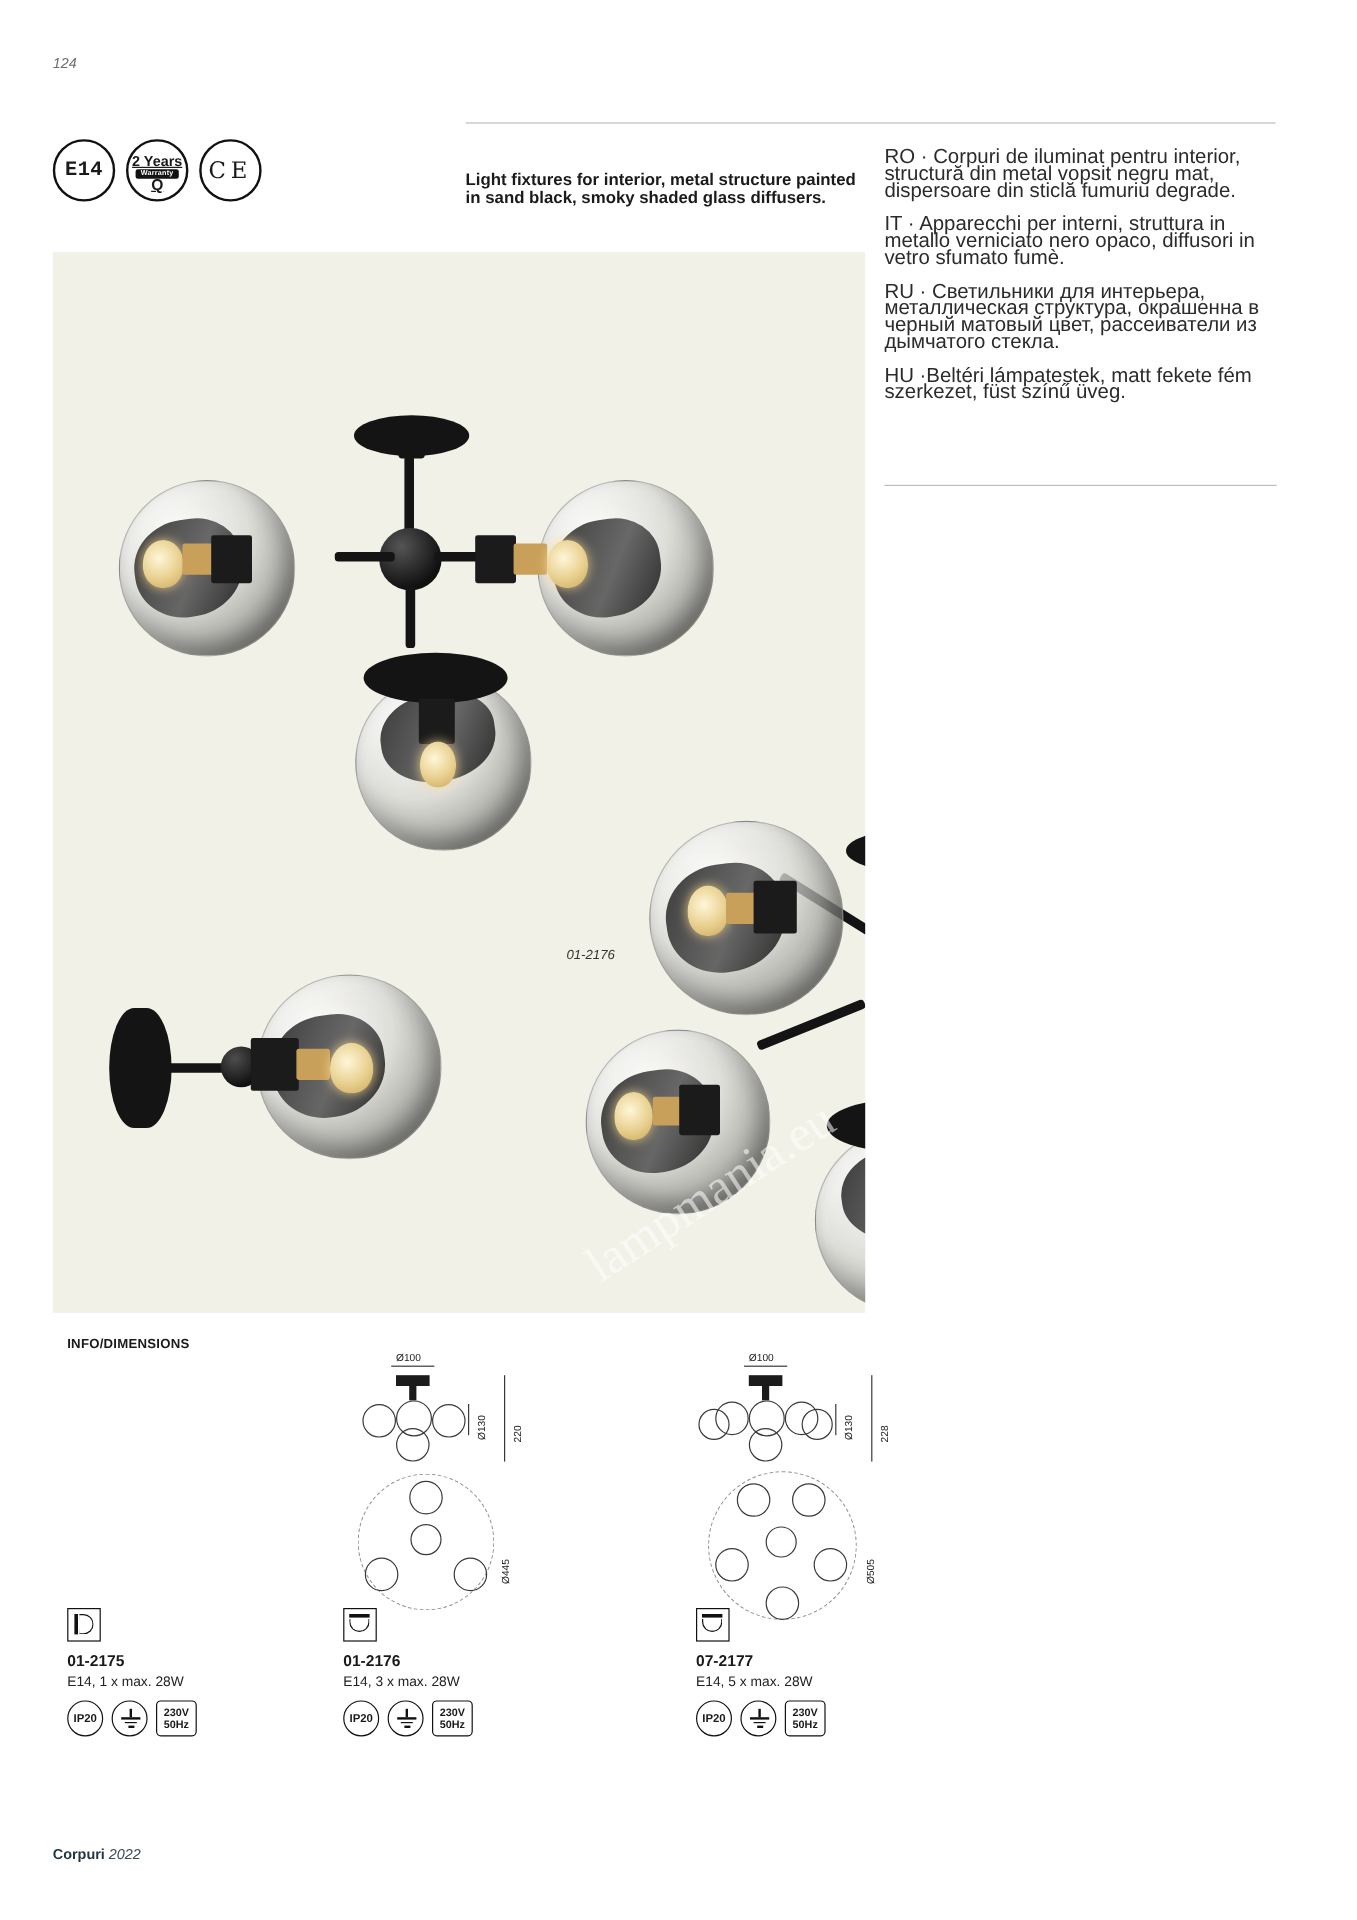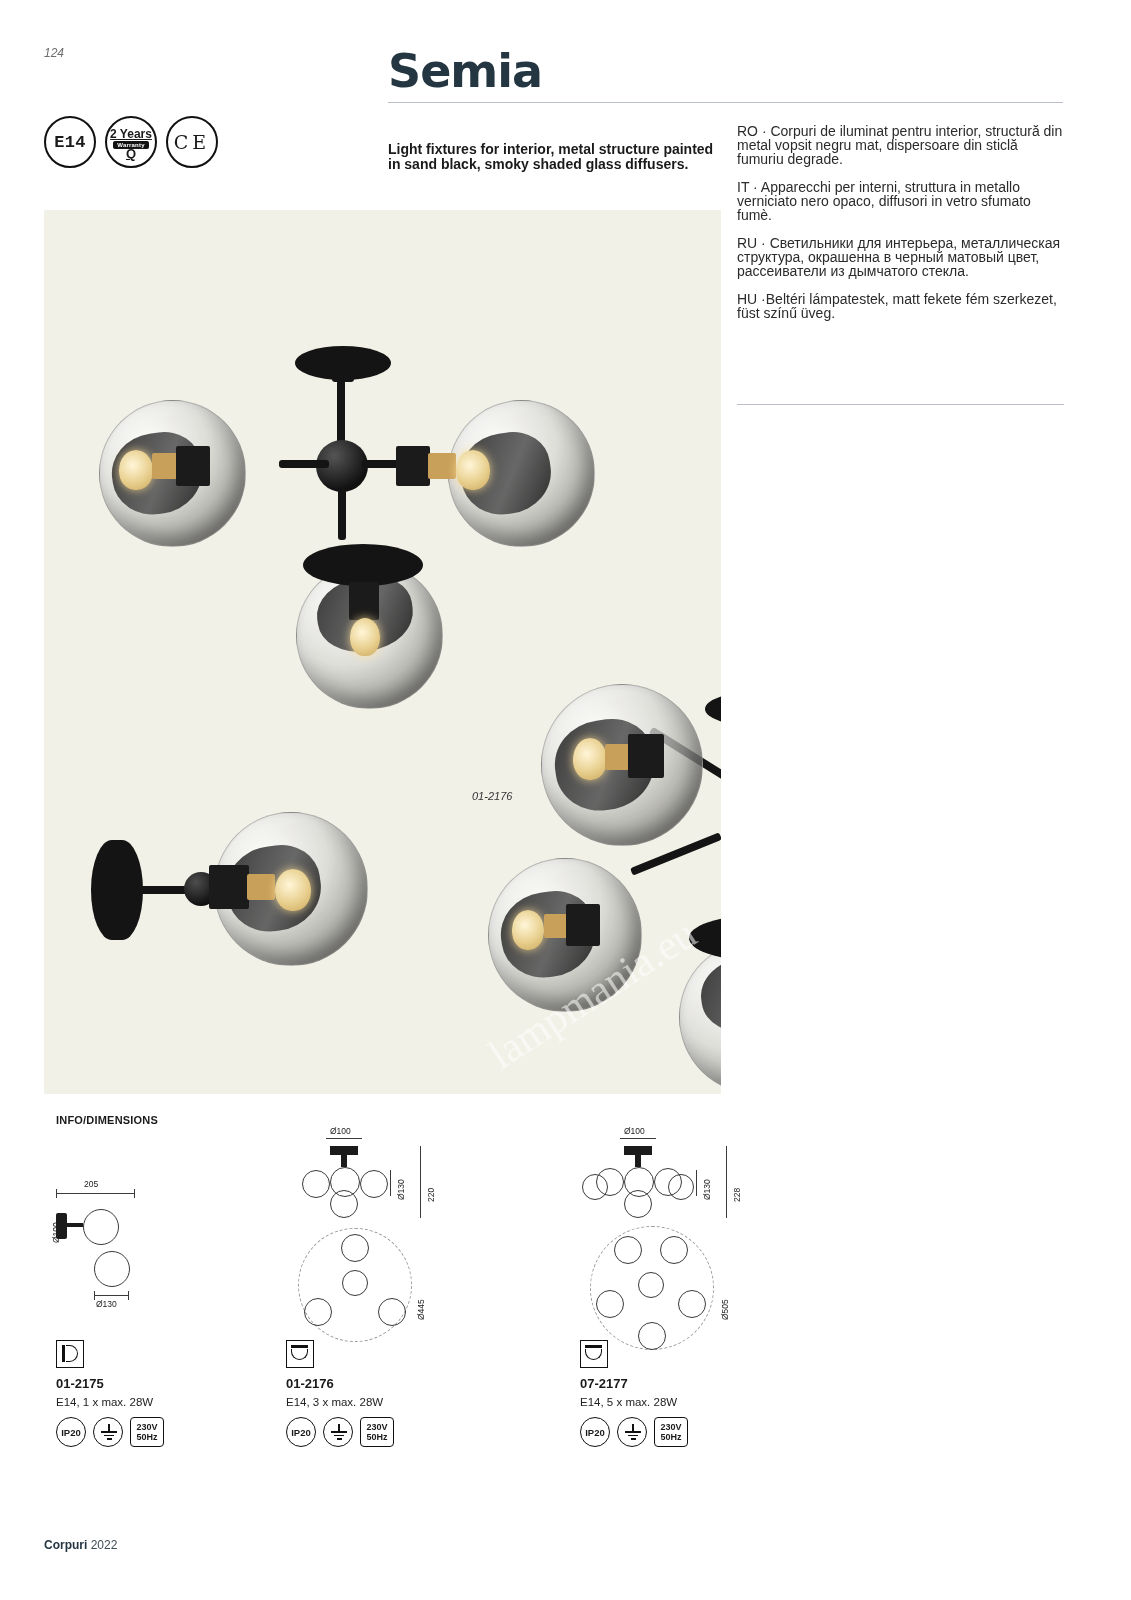--- a/index.html
+++ b/index.html
@@ -47,21 +47,21 @@
   .badge .yr3{font-size:13px;font-weight:bold;line-height:8px;margin-top:1px;}
   .badge .ce{font-size:19px;font-weight:500;letter-spacing:4px;font-family:"DejaVu Serif",serif;}
 
   
   .intro{
     position:absolute;left:388px;top:142px;width:330px;
     font-size:14px;font-weight:bold;line-height:15px;
   }
   .langs{
     position:absolute;left:737px;top:124px;width:327px;
-    font-size:14px;line-height:14px;color:#2b2b2b;
+    font-size:17px;line-height:14px;color:#2b2b2b;
   }
   .langs p{margin:0 0 14px 0;}
   .langs-rule{
     position:absolute;left:737px;top:404px;width:327px;height:1px;background:#b9bfc4;
   }
 
   
   .photo{
     position:absolute;left:44px;top:210px;width:677px;height:884px;
     background:#f2f1e7;overflow:hidden;
@@ -132,29 +132,28 @@
   .earth .stem{position:absolute;left:14px;top:7px;width:1.6px;height:7px;background:#111;}
   .earth .b1{position:absolute;left:7px;top:14px;width:16px;height:1.6px;background:#111;}
   .earth .b2{position:absolute;left:10px;top:17.5px;width:10px;height:1.6px;background:#111;}
   .earth .b3{position:absolute;left:12.5px;top:21px;width:5px;height:1.6px;background:#111;}
 
   
   .footer{
     position:absolute;left:44px;top:1538px;font-size:12px;color:#243642;
   }
   .footer b{font-weight:bold;}
-  .footer span{font-weight:normal;color:#3d4b55;}
+  .footer span{font-weight:normal;color:#3d4b55;font-style:italic;}
 </style>
 </head>
 <body>
 
 <div class="page">
 
   <div class="page-num">124</div>
-  <div class="title">Semia</div>
   <div class="title-rule"></div>
 
   <div class="badges">
     <div class="badge b1">
       <span class="e14">E14</span>
     </div>
     <div class="badge b2">
       <span class="yr1">2 Years</span>
       <span class="yr2">Warranty</span>
       <span class="yr3">Q</span>
@@ -247,37 +246,20 @@
       </div>
       <div class="cap round" style="left:645px;top:706px;width:126px;height:44px;"></div>
 
     </div>
 
     <div class="watermark">lampmania.eu</div>
   </div>
 
   <div class="info-title">INFO/DIMENSIONS</div>
 
-  <div class="dimcol" style="left:44px;top:1185px;width:190px;height:140px;">
-    <div class="dim-line" style="left:12px;top:8px;width:78px;height:1px;"></div>
-    <div class="dim-line" style="left:12px;top:4px;width:1px;height:9px;"></div>
-    <div class="dim-line" style="left:90px;top:4px;width:1px;height:9px;"></div>
-    <div class="dim-txt" style="left:40px;top:-6px;">205</div>
-
-    <div class="blk" style="left:12px;top:28px;width:11px;height:26px;background:#1b1b1b;border-radius:2px;"></div>
-    <div class="blk" style="left:23px;top:38px;width:16px;height:4px;background:#1b1b1b;"></div>
-    <div class="circ" style="left:39px;top:24px;width:34px;height:34px;"></div>
-    <div class="dim-txt rot" style="left:7px;top:58px;">Ø100</div>
-
-    <div class="circ" style="left:50px;top:66px;width:34px;height:34px;"></div>
-    <div class="dim-line" style="left:50px;top:110px;width:34px;height:1px;"></div>
-    <div class="dim-line" style="left:50px;top:106px;width:1px;height:9px;"></div>
-    <div class="dim-line" style="left:84px;top:106px;width:1px;height:9px;"></div>
-    <div class="dim-txt" style="left:52px;top:114px;">Ø130</div>
-  </div>
 
   <div class="dimcol" style="left:286px;top:1130px;width:200px;height:200px;">
     <div class="dim-line" style="left:40px;top:8px;width:36px;height:1px;"></div>
     <div class="dim-txt" style="left:44px;top:-4px;">Ø100</div>
     <div class="blk" style="left:44px;top:16px;width:28px;height:9px;background:#1b1b1b;"></div>
     <div class="blk" style="left:55px;top:25px;width:6px;height:12px;background:#1b1b1b;"></div>
     <div class="circ" style="left:44px;top:37px;width:28px;height:28px;"></div>
     <div class="circ" style="left:16px;top:40px;width:26px;height:26px;"></div>
     <div class="circ" style="left:74px;top:40px;width:26px;height:26px;"></div>
     <div class="circ" style="left:44px;top:60px;width:26px;height:26px;"></div>

